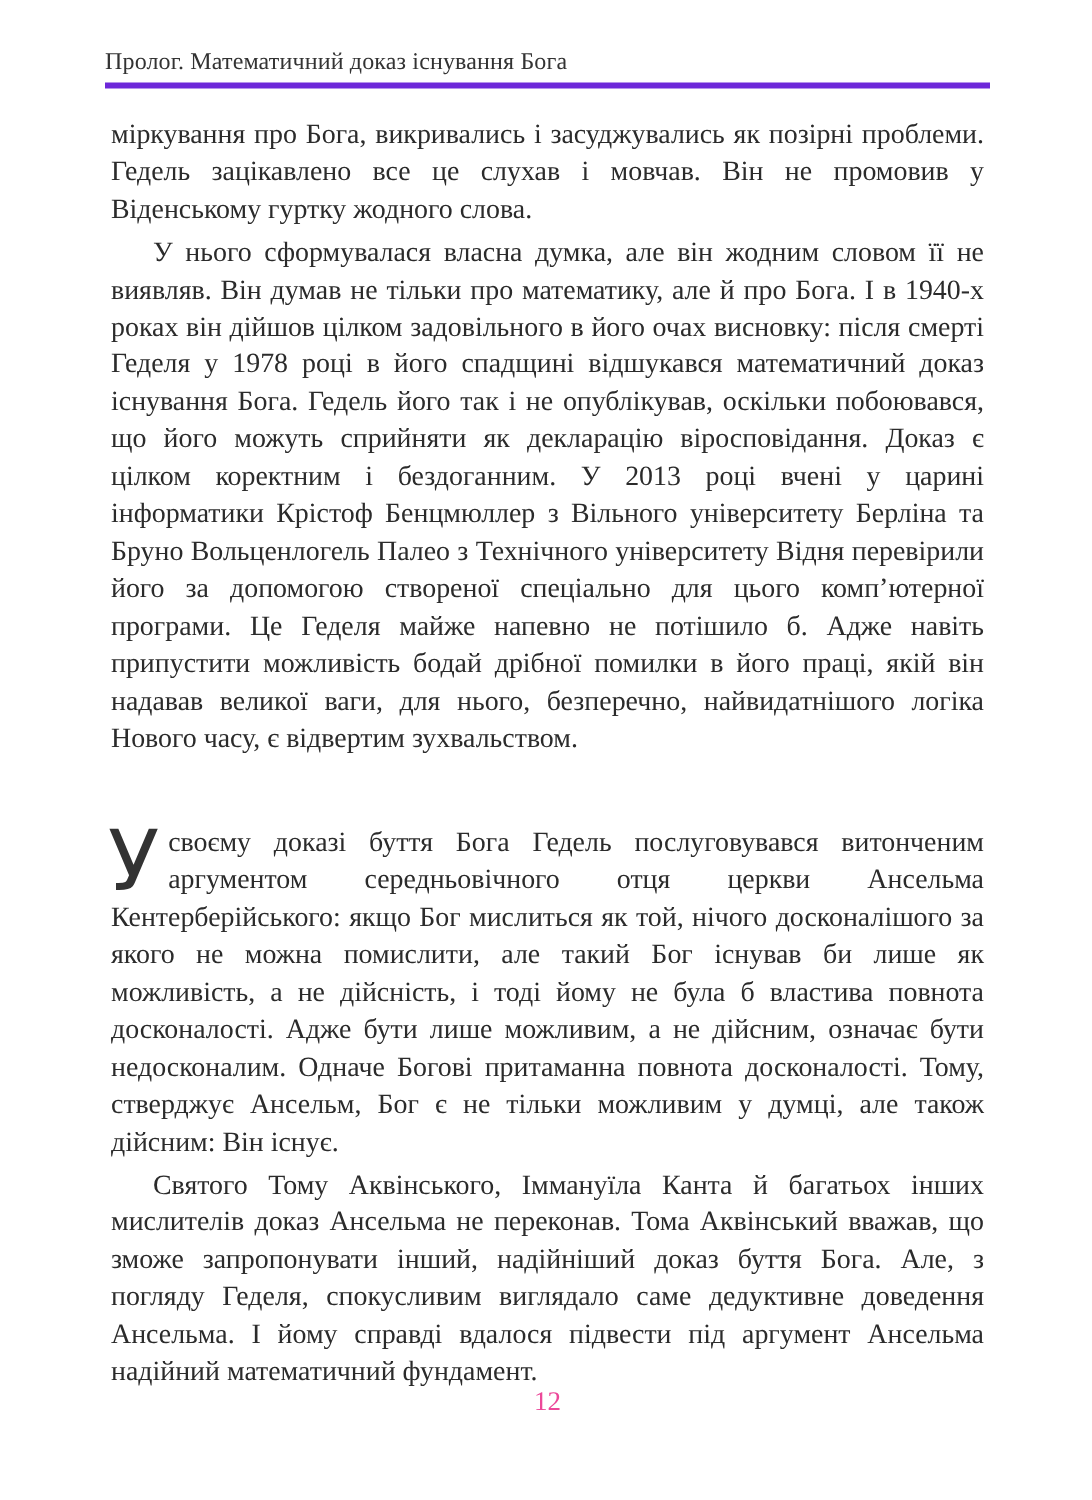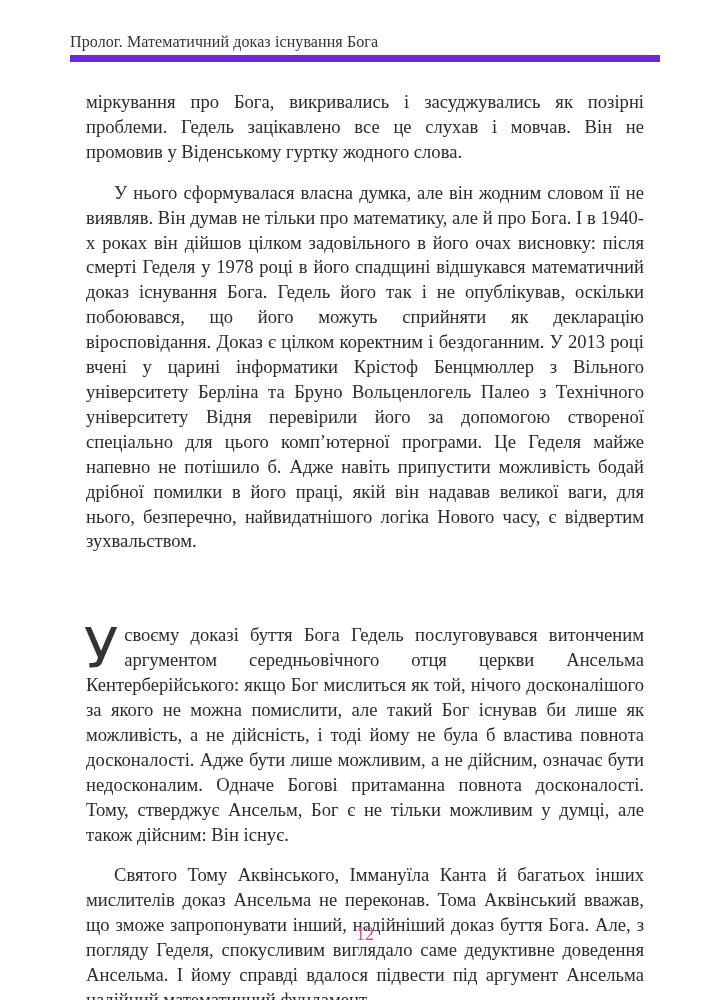--- a/index.html
+++ b/index.html
@@ -1,28 +1,28 @@
 <!DOCTYPE html>
 <html><head>
 <meta charset="utf-8">
 <style>
   html, body { margin: 0; padding: 0; background: #ffffff; }
   body { width: 728px; height: 1000px; position: relative; overflow: hidden; }
   .page { position: absolute; left: 70px; top: 0; width: 590px; color: #2a2a2a; }
   .running-head {
     position: absolute; left: 0; top: 33px; width: 590px;
     font-family: "Liberation Serif", serif; font-size: 16px; color: #333;
-    padding-bottom: 4px; border-bottom: 7px solid #6d28d9; letter-spacing: 0.1px;
+    padding-bottom: 4px; border-bottom: 4px solid #6d28d9; letter-spacing: 0.1px;
   }
   .body-text {
     position: absolute; left: 0; top: 74px; width: 590px;
     font-family: "Liberation Serif", serif; font-size: 18.6px; line-height: 24.9px;
     text-align: justify; color: #2b2b2b;
   }
-  .body-text p { margin: 16px; text-indent: 28px; }
+  .body-text p { margin: 4px; text-indent: 28px; }
   .body-text p.noindent { text-indent: 0; }
   .section-break { height: 37px; }
   .dropcap-para { text-indent: 0 !important; }
   .dropcap {
     float: left; font-family: "DejaVu Sans", sans-serif; font-size: 56px; line-height: 46px;
     margin: 2px 6px 0 -2px; color: #333; font-weight: normal;
   }
   .folio {
     position: absolute; left: 0; top: 924px; width: 590px; text-align: center;
     font-family: "Liberation Serif", serif; font-size: 18px; color: #ec4899;

